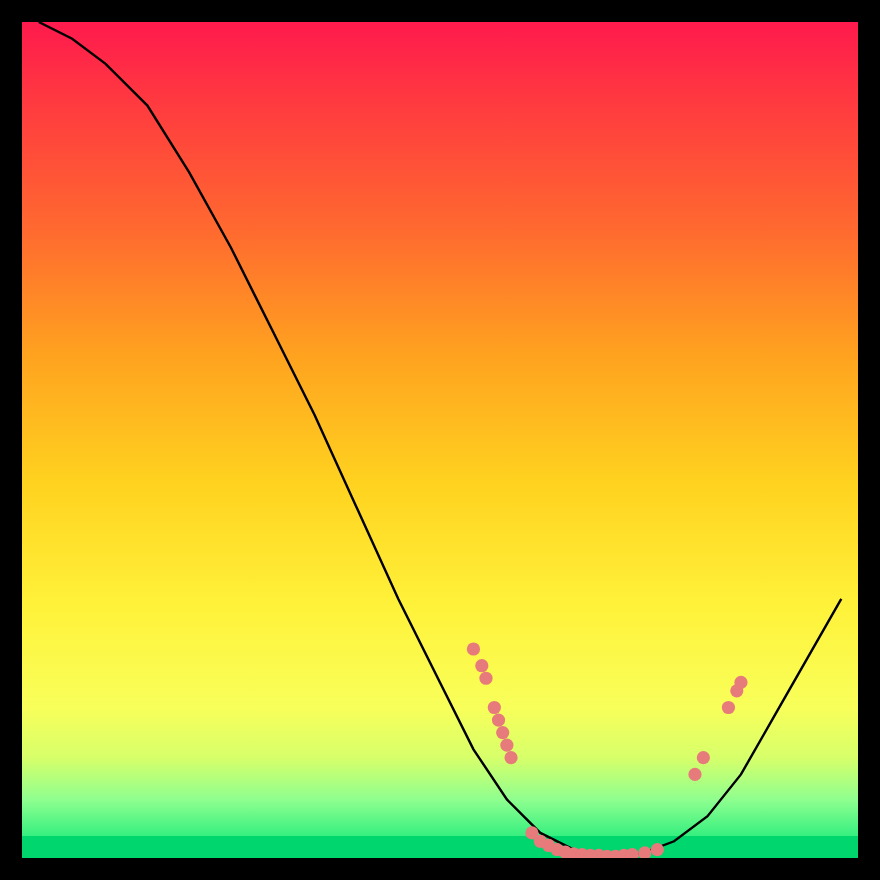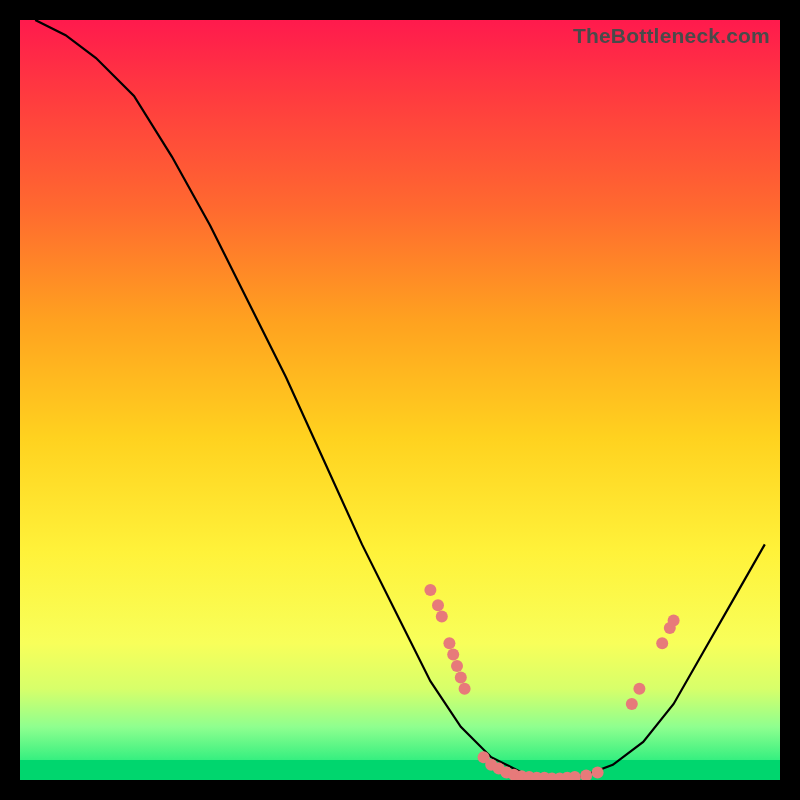--- a/index.html
+++ b/index.html
@@ -105,14 +105,13 @@
           <circle cx="566.2" cy="755.4" r="6" fill="#e77a7a"></circle>
           <circle cx="577.6" cy="752.4" r="6" fill="#e77a7a"></circle>
           <circle cx="611.8" cy="684.0" r="6" fill="#e77a7a"></circle>
           <circle cx="619.4" cy="668.8" r="6" fill="#e77a7a"></circle>
           <circle cx="642.2" cy="623.2" r="6" fill="#e77a7a"></circle>
           <circle cx="649.8" cy="608.0" r="6" fill="#e77a7a"></circle>
           <circle cx="653.6" cy="600.4" r="6" fill="#e77a7a"></circle>
         </g>
     </svg>
   </div>
-  <div class="watermark">TheBottleneck.com</div>
 </div>
 
 </body></html>

